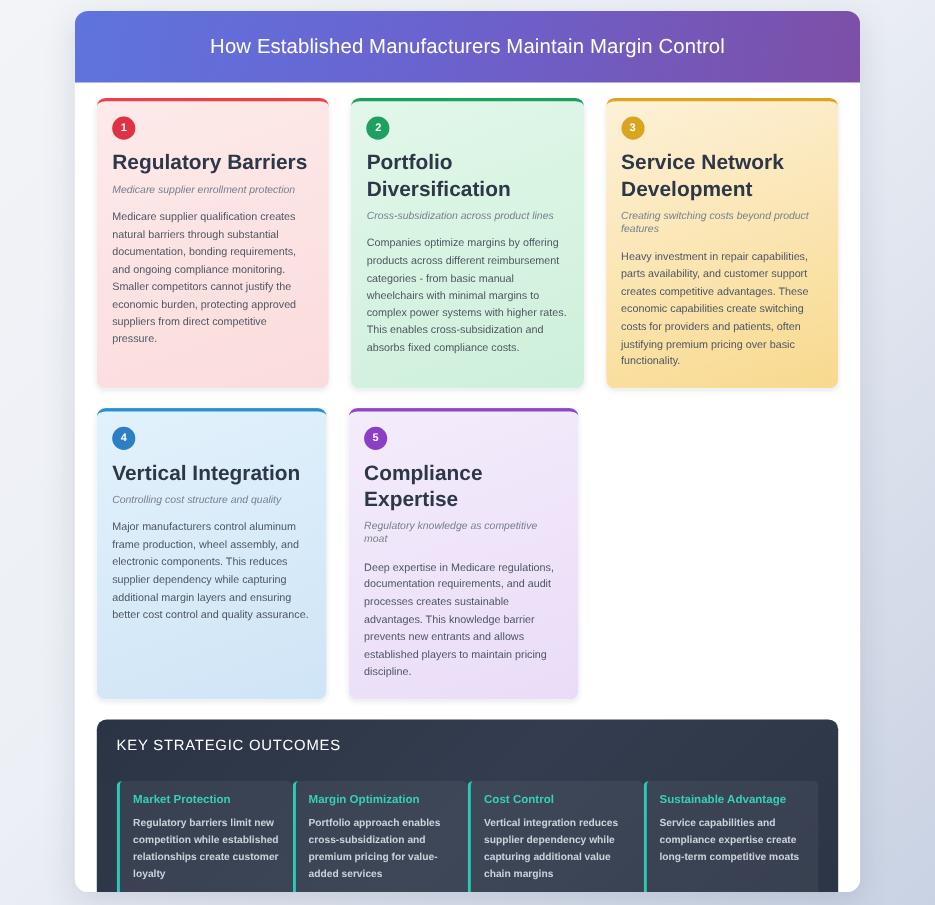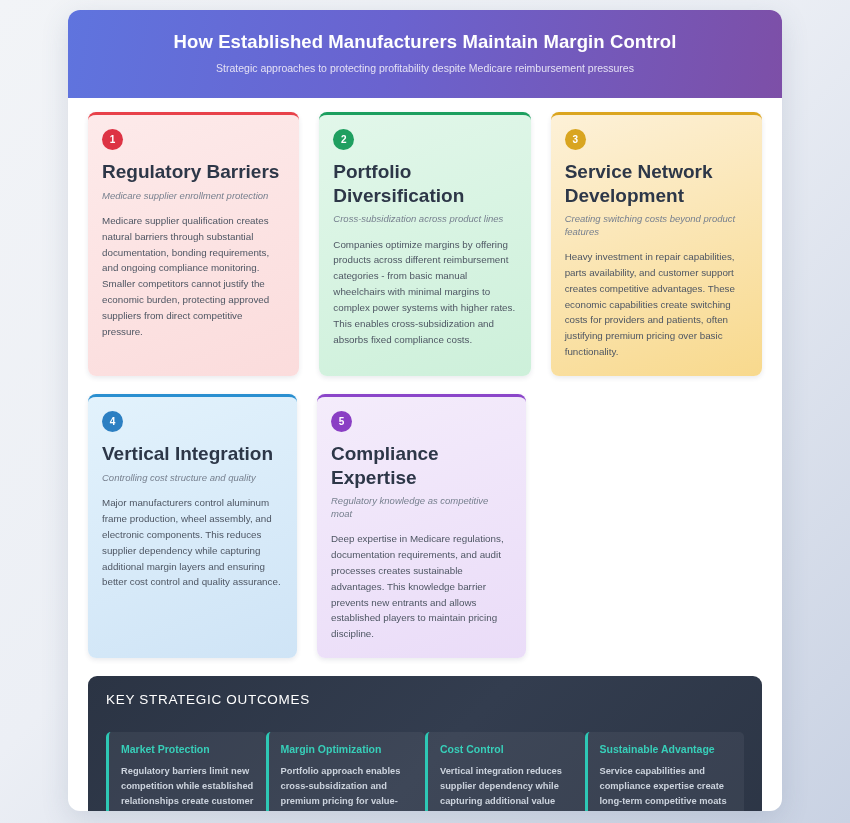--- a/index.html
+++ b/index.html
@@ -30,21 +30,21 @@
   
   .hero {
     background: linear-gradient(100deg, #5f74de 0%, #6a63cf 45%, #7d4fa7 100%);
     padding: 20px 24px 22px 24px;
     text-align: center;
     flex: 0 0 auto;
   }
   .hero-title {
     color: #ffffff;
     font-size: 18.5px;
-    font-weight: bold;
+    font-weight: normal;
     letter-spacing: 0.1px;
     line-height: 1.25;
   }
   .hero-sub {
     color: #e4e0f4;
     font-size: 10.5px;
     margin-top: 9px;
     line-height: 1.3;
   }
 
@@ -165,21 +165,20 @@
     margin-bottom: 14px;
   }
 </style>
 </head>
 <body>
 
 <div class="app-card">
 
   <div class="hero">
     <div class="hero-title">How Established Manufacturers Maintain Margin Control</div>
-    <div class="hero-sub">Strategic approaches to protecting profitability despite Medicare reimbursement pressures</div>
   </div>
 
   <div class="body-wrap">
 
     <div class="grid row1">
       <div class="strategy-card c-red">
         <div class="badge">1</div>
         <div class="card-title">Regulatory Barriers</div>
         <div class="card-sub">Medicare supplier enrollment protection</div>
         <div class="card-body">Medicare supplier qualification creates natural barriers through substantial documentation, bonding requirements, and ongoing compliance monitoring. Smaller competitors cannot justify the economic burden, protecting approved suppliers from direct competitive pressure.</div>

